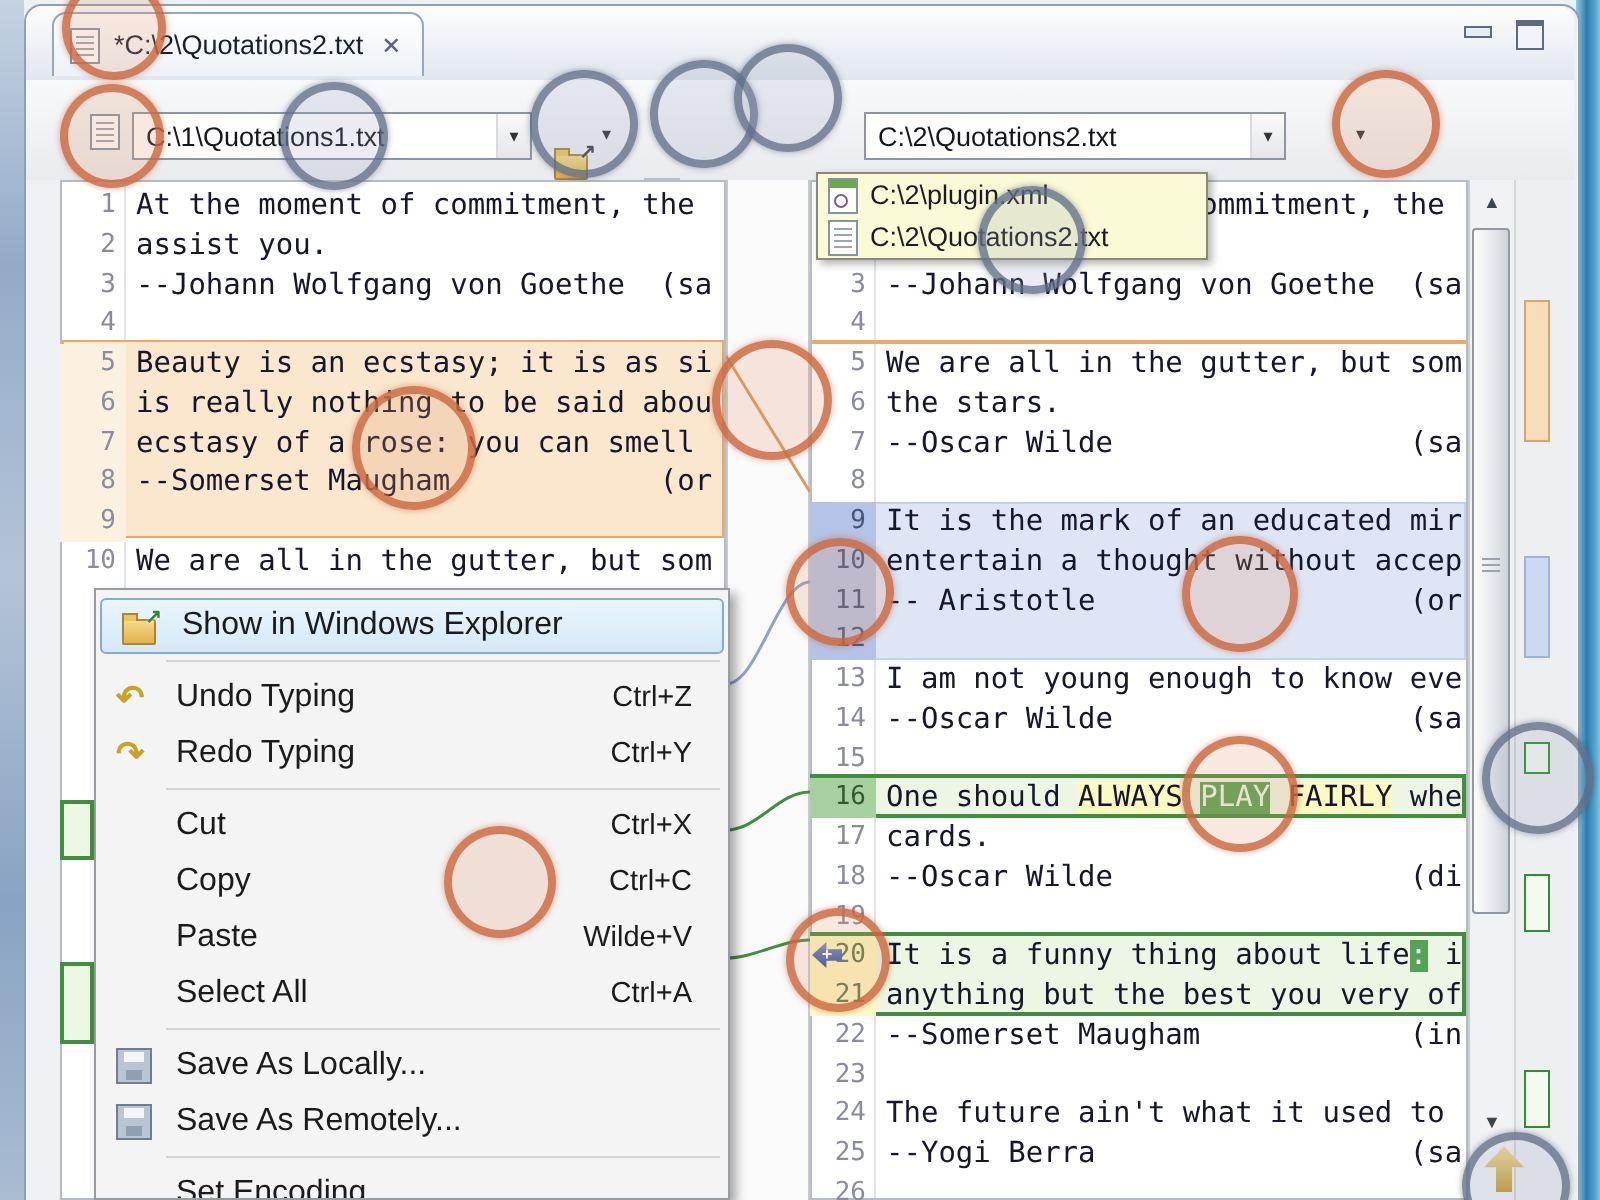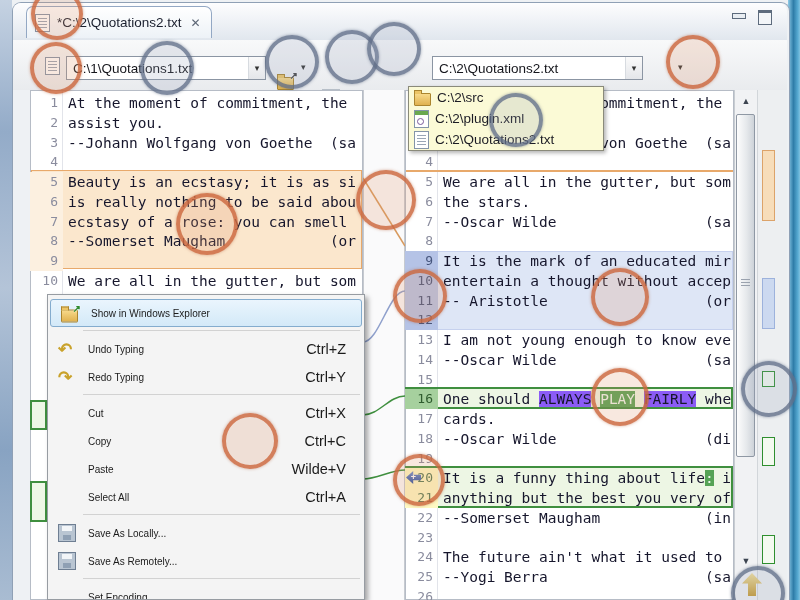--- a/index.html
+++ b/index.html
@@ -63,21 +63,21 @@
   .pane-bg{background:#fff;border:1px solid #b6bcc6;box-sizing:border-box;}
   .gsep{width:1px;background:#e2e4ea;}
   .gcell{position:absolute;width:28px;height:20px;font-family:"DejaVu Sans Mono",monospace;
      font-size:13px;color:#8a8c9e;text-align:right;padding-right:5px;line-height:20px;box-sizing:content-box;}
   .crow{position:absolute;height:20px;font-family:"DejaVu Sans Mono",monospace;font-size:14.5px;
      line-height:20px;color:#16162c;white-space:pre;overflow:hidden;}
   .g-peach{background:#fcf0e0;}
   .g-blue{background:#b5c3e6;color:#46557c;}
   .g-green{background:#a6d09e;color:#2f5c2f;}
   .g-greenlight{background:#fef9c3;color:#567a56;}
-  .hl-word{background:#8b5cf6;}
+  .hl-word{background:#fef9c3;}
   .hl-word-strong{background:#55a355;color:#eef7ee;}
 
   .region{position:absolute;box-sizing:border-box;}
   .r-peach{background:#fbe7cd;border:1px solid #e8a96b;}
   .r-blue{background:#dee6f6;border:1px solid #c6d1ee;}
   .r-green{background:#edf6e4;border:2px solid #3f8f3f;}
   .r-hline{border-top:2px solid #e8a96b;}
   .edgebox{position:absolute;background:#eef7e6;border:2px solid #3f8f3f;box-sizing:border-box;}
 
   .center-strip{background:#fafafb;border-left:1px solid #c6cad0;border-right:1px solid #c6cad0;box-sizing:border-box;}
@@ -107,21 +107,21 @@
   
   .dropdown{left:408px;top:86px;width:194px;background:#fbfad6;border:1px solid #8a8a7a;
      box-shadow:2px 2px 4px rgba(0,0,0,.3);}
   .dd-item{height:21px;display:flex;align-items:center;gap:6px;padding-left:5px;
      font-size:13.5px;color:#1c1c24;white-space:nowrap;}
 
   
   .menu{left:47px;top:294px;width:318px;height:306px;background:#f4f4f4;border:1px solid #979ca2;
      box-shadow:3px 3px 5px rgba(0,0,0,.35);box-sizing:border-box;padding-top:4px;overflow:hidden;}
   .mitem{position:relative;height:28px;display:flex;align-items:center;}
-  .mitem .mlabel{margin-left:40px;font-size:10px;color:#1b1b1b;white-space:nowrap;}
+  .mitem .mlabel{margin-left:40px;font-size:16px;color:#1b1b1b;white-space:nowrap;}
   .mitem .mshort{position:absolute;right:18px;font-size:14.5px;color:#1b1b1b;}
   .mitem .micon{position:absolute;left:10px;top:50%;transform:translateY(-50%);}
   .mitem.hl{margin:0 2px;border:1px solid #84acce;border-radius:3px;
      background:linear-gradient(#eaf5fd,#d3e9f8);box-sizing:border-box;}
   .msep{height:8px;position:relative;}
   .msep i{position:absolute;left:35px;right:4px;top:3px;height:1px;background:#d2d2d2;display:block;}
 
   
   .circle{position:absolute;border-radius:50%;box-sizing:border-box;}
   .circle.orange{border:4px solid rgba(204,102,61,.8);background:rgba(222,150,110,.22);box-shadow:0 0 3px rgba(180,90,50,.5);}
@@ -297,24 +297,20 @@
       <div class="rmark rm-orange" style="top: 150px; height: 71px;"></div>
       <div class="rmark rm-blue" style="top: 278px; height: 51px;"></div>
       <div class="rmark rm-green" style="top: 371px; height: 16px;"></div>
       <div class="rmark rm-green" style="top: 437px; height: 29px;"></div>
       <div class="rmark rm-green" style="top: 535px; height: 29px;"></div>
     </div>
   <div class="abs gold-arrow" style="left:742px;top:573px;"></div>
 
   <div class="abs dropdown" id="dropdown">
       <div class="dd-item">
-        <div class="ico-folder" style="position: relative; flex: 0 0 auto;"></div>
-        <span>C:\2\src</span>
-      </div>
-      <div class="dd-item">
         <div class="ico-plugin" style="position: relative; flex: 0 0 auto;"></div>
         <span>C:\2\plugin.xml</span>
       </div>
       <div class="dd-item">
         <div class="ico-page" style="position: relative; flex: 0 0 auto;">
           <i></i>
         </div>
         <span>C:\2\Quotations2.txt</span>
       </div>
     </div>

